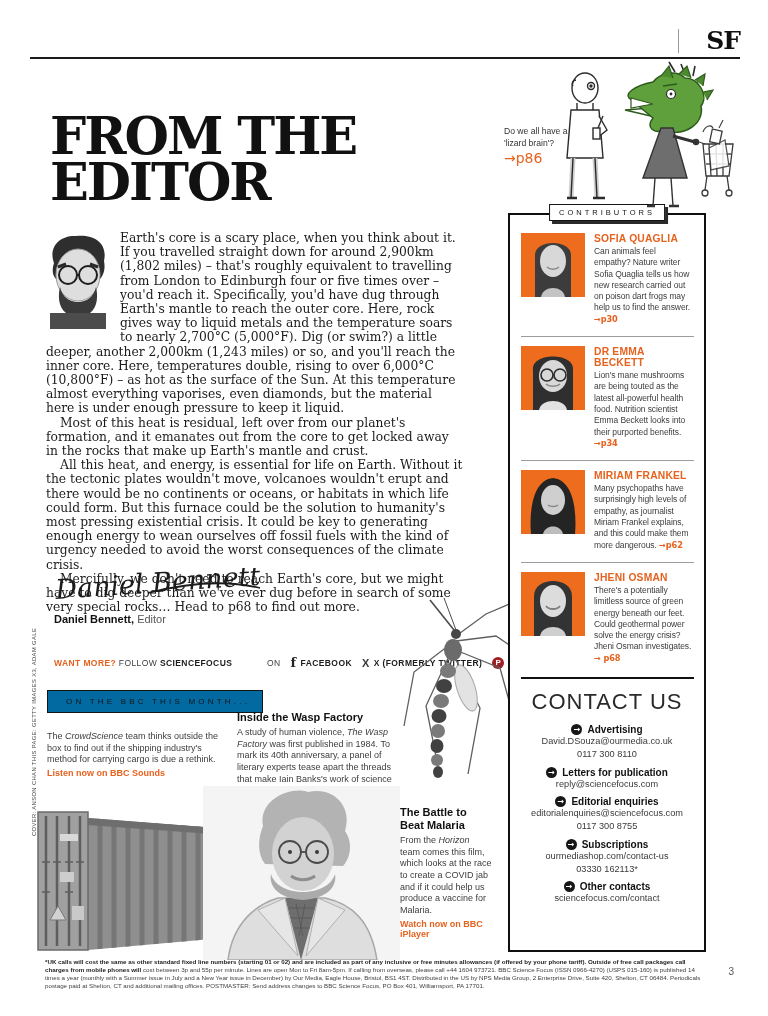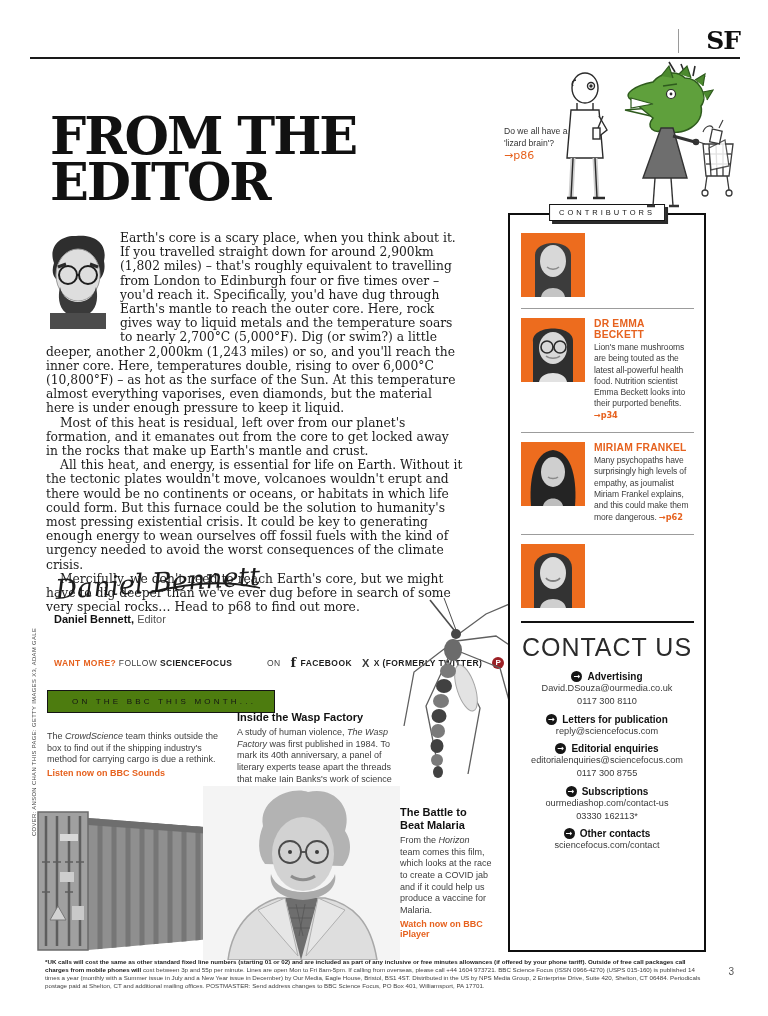--- a/index.html
+++ b/index.html
@@ -36,58 +36,58 @@
   .soc{display:inline-flex;align-items:center;margin-left:10px;font-weight:bold;color:#1c1c1c;}
   .ic{display:inline-flex;align-items:center;justify-content:center;margin-right:4px;}
   .ic.fb{font-family:"DejaVu Serif",serif;font-weight:bold;font-size:13px;color:#222;}
   .ic.xx{font-weight:900;font-size:11px;color:#3a3a3a;}
   .ic.pin{width:12px;height:12px;border-radius:50%;background:#9c2025;color:#fff;font-size:8px;font-weight:bold;}
   .ic.ig{width:10px;height:10px;border:1.6px solid #b65c1f;border-radius:3px;position:relative;}
   .ic.ig::after{content:"";position:absolute;left:2px;top:2px;width:4px;height:4px;border:1.3px solid #b65c1f;border-radius:50%;}
 
   
   .bbc-banner{position:absolute;left:47px;top:690px;width:178px;border:1.7px solid #141414;
-              padding:6px 24px;font-size:8px;letter-spacing:3.2px;color:#141414;background:#4d7c0f;white-space:nowrap;}
+              padding:6px 18px;font-size:8px;letter-spacing:3.2px;color:#141414;background:#0369a1;white-space:nowrap;}
   .bbc-banner::after{content:"";position:absolute;left:4px;top:4px;right:-5px;bottom:-5px;
               border-right:1.7px solid #141414;border-bottom:1.7px solid #141414;z-index:-1;}
   .show{position:absolute;}
   .show h3{margin:0 0 3px 0;font-size:11px;line-height:1.18;color:#111;}
   .show p{margin:0;font-size:9px;line-height:1.3;color:#3d3d3d;}
   .show .link{display:block;margin-top:2px;font-size:9px;font-weight:bold;color:#E6621F;text-decoration:none;}
   .show-crowd{left:47px;top:731px;width:185px;}
   .show-wasp{left:237px;top:687px;width:162px;margin-top:24px;}
   .show-malaria{left:400px;top:806px;width:92px;}
 
   
   .img-container{position:absolute;left:30px;top:802px;}
   .img-banks{position:absolute;left:203px;top:786px;}
   .img-mosquito{position:absolute;left:396px;top:596px;}
 
   
   .cartoon{position:absolute;left:533px;top:58px;z-index:3;}
   .teaser{position:absolute;left:504px;top:126px;width:74px;font-size:8.6px;line-height:1.35;color:#333;}
-  .teaser .link{color:#E6621F;text-decoration:none;font-family:"DejaVu Sans",sans-serif;font-size:11px;}
+  .teaser .link{color:#E6621F;text-decoration:none;font-family:"DejaVu Sans",sans-serif;font-size:14px;}
 
   .contrib-box{position:absolute;left:508px;top:213px;width:198px;height:739px;
                border:2px solid #0f0f0f;background:#fff;box-sizing:border-box;}
   .contrib-tab{position:absolute;left:50%;top:-11px;transform:translateX(-50%);
                background:#fff;border:1.6px solid #141414;padding:3px 9px;font-size:7.5px;
                letter-spacing:3px;color:#141414;white-space:nowrap;box-shadow:3px 3px 0 #2a2a2a;}
   .centries{padding:16px 10px 0 11px;}
   .centry{display:flex;gap:9px;padding:9px 0 11px 0;border-bottom:1px solid #9c9c9c;}
   .centry.last{border-bottom:none;}
   .cphoto{flex:0 0 64px;width:64px;height:64px;background:#ED6C1E;overflow:hidden;}
   .ctext{flex:1;min-width:0;}
   .cname{font-size:10.3px;font-weight:bold;color:#E6621F;letter-spacing:.2px;margin-bottom:2px;}
   .cbody{font-size:8.5px;line-height:1.33;color:#3d3d3d;letter-spacing:-.1px;}
   .pref{color:#E6621F;font-weight:bold;text-decoration:none;font-family:"DejaVu Sans",sans-serif;font-size:8.2px;}
   .heavy-rule{margin:2px 10px 0 11px;border-top:2px solid #111;}
 
   .contact{padding:10px 10px 0 10px;text-align:center;}
-  .contact-title{font-size:25px;font-weight:300;letter-spacing:1px;color:#2a2a2a;margin-bottom:9px;}
+  .contact-title{font-size:22px;font-weight:300;letter-spacing:1px;color:#2a2a2a;margin-bottom:9px;}
   .centry2{margin-bottom:5px;}
   .clabel{display:flex;align-items:center;justify-content:center;gap:5px;font-size:10px;font-weight:bold;color:#111;}
   .carrow{display:inline-flex;align-items:center;justify-content:center;width:11px;height:11px;
           border-radius:50%;background:#161616;color:#fff;font-size:8px;font-family:"DejaVu Sans",sans-serif;}
   .cline{font-size:9.2px;line-height:1.45;color:#3a3a3a;}
 
   
   .fineprint{position:absolute;left:45px;top:958px;width:662px;font-size:6.2px;line-height:1.3;color:#3e3e3e;}
   .fineprint b{color:#222;}
   .pagenum{position:absolute;right:34px;top:966px;font-size:10px;color:#555;}
@@ -344,20 +344,24 @@
     <div class="centries">
       <div class="centry" style="padding-top:2px;">
         <div class="cphoto">
           <svg width="64" height="64" viewBox="0 0 64 64">
             <path d="M14 64 L14 22 C14 6 50 6 50 22 L50 64 Z" fill="#3c3c3c"></path>
             <ellipse cx="32" cy="28" rx="13" ry="16" fill="#d8d8d8"></ellipse>
             <path d="M26 34 C29 37 35 37 38 34" stroke="#8a8a8a" stroke-width="1.5" fill="none"></path>
             <path d="M20 64 C22 52 42 52 44 64 Z" fill="#c4c4c4"></path>
           </svg>
         </div>
+        <div class="ctext">
+          <div class="cname">SOFIA QUAGLIA</div>
+          <div class="cbody"><span>Can animals feel empathy? Nature writer Sofia Quaglia tells us how new research carried out on poison dart frogs may help us to find the answer. </span><a class="pref">→p30</a></div>
+        </div>
       </div>
 
       <div class="centry">
         <div class="cphoto">
           <svg width="64" height="64" viewBox="0 0 64 64">
             <path d="M12 64 L12 24 C10 6 54 6 52 24 L52 64 Z" fill="#2f2f2f"></path>
             <ellipse cx="32" cy="30" rx="14" ry="16" fill="#d8d8d8"></ellipse>
             <circle cx="26" cy="29" r="6" fill="none" stroke="#2a2a2a" stroke-width="1.6"></circle>
             <circle cx="39" cy="29" r="6" fill="none" stroke="#2a2a2a" stroke-width="1.6"></circle>
             <line x1="32" y1="29" x2="33" y2="29" stroke="#2a2a2a" stroke-width="1.6"></line>
@@ -388,20 +392,24 @@
 
       <div class="centry last">
         <div class="cphoto">
           <svg width="64" height="64" viewBox="0 0 64 64">
             <path d="M13 64 L13 24 C13 4 51 4 51 24 L51 64 Z" fill="#333"></path>
             <ellipse cx="32" cy="29" rx="13" ry="16" fill="#dcdcdc"></ellipse>
             <path d="M25 34 C28 38 36 38 39 34" stroke="#7d7d7d" stroke-width="1.8" fill="none"></path>
             <path d="M19 64 C21 52 43 52 45 64 Z" fill="#cfcfcf"></path>
           </svg>
         </div>
+        <div class="ctext">
+          <div class="cname">JHENI OSMAN</div>
+          <div class="cbody"><span>There's a potentially limitless source of green energy beneath our feet. Could geothermal power solve the energy crisis? Jheni Osman investigates. </span><a class="pref">→ p68</a></div>
+        </div>
       </div>
     </div>
 
     <div class="heavy-rule"></div>
 
     <div class="contact">
       <div class="contact-title">CONTACT US</div>
 
       <div class="centry2">
         <div class="clabel">

